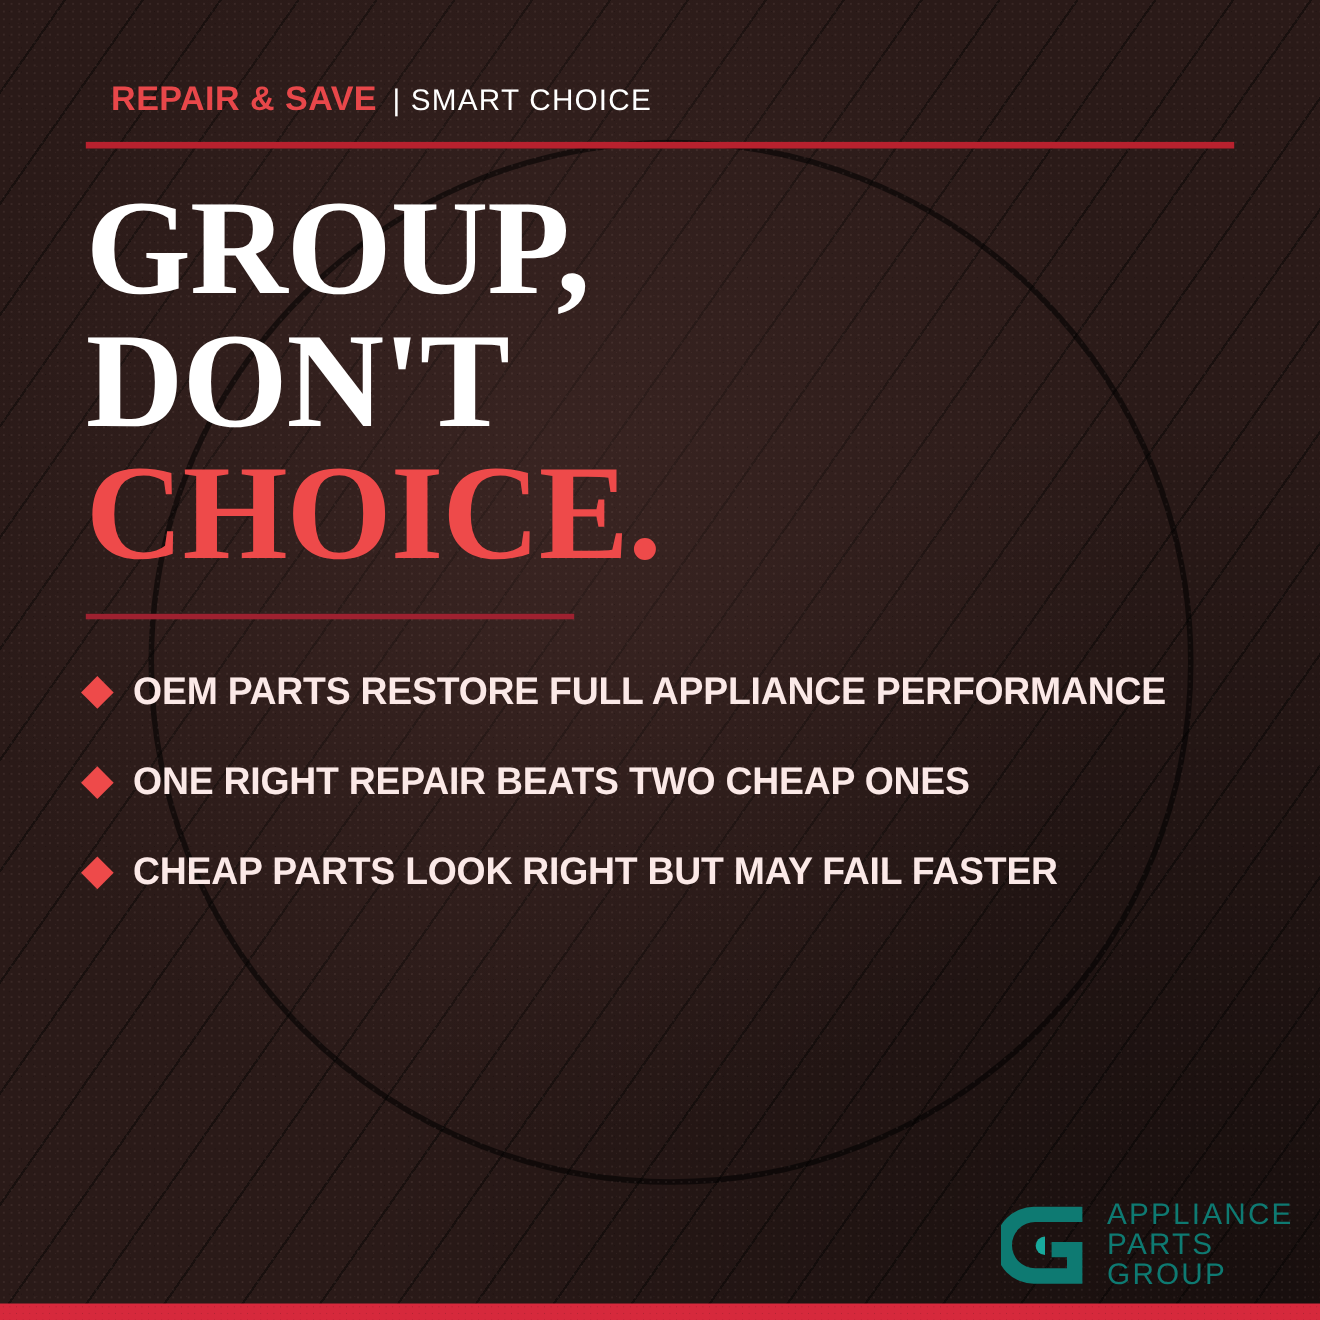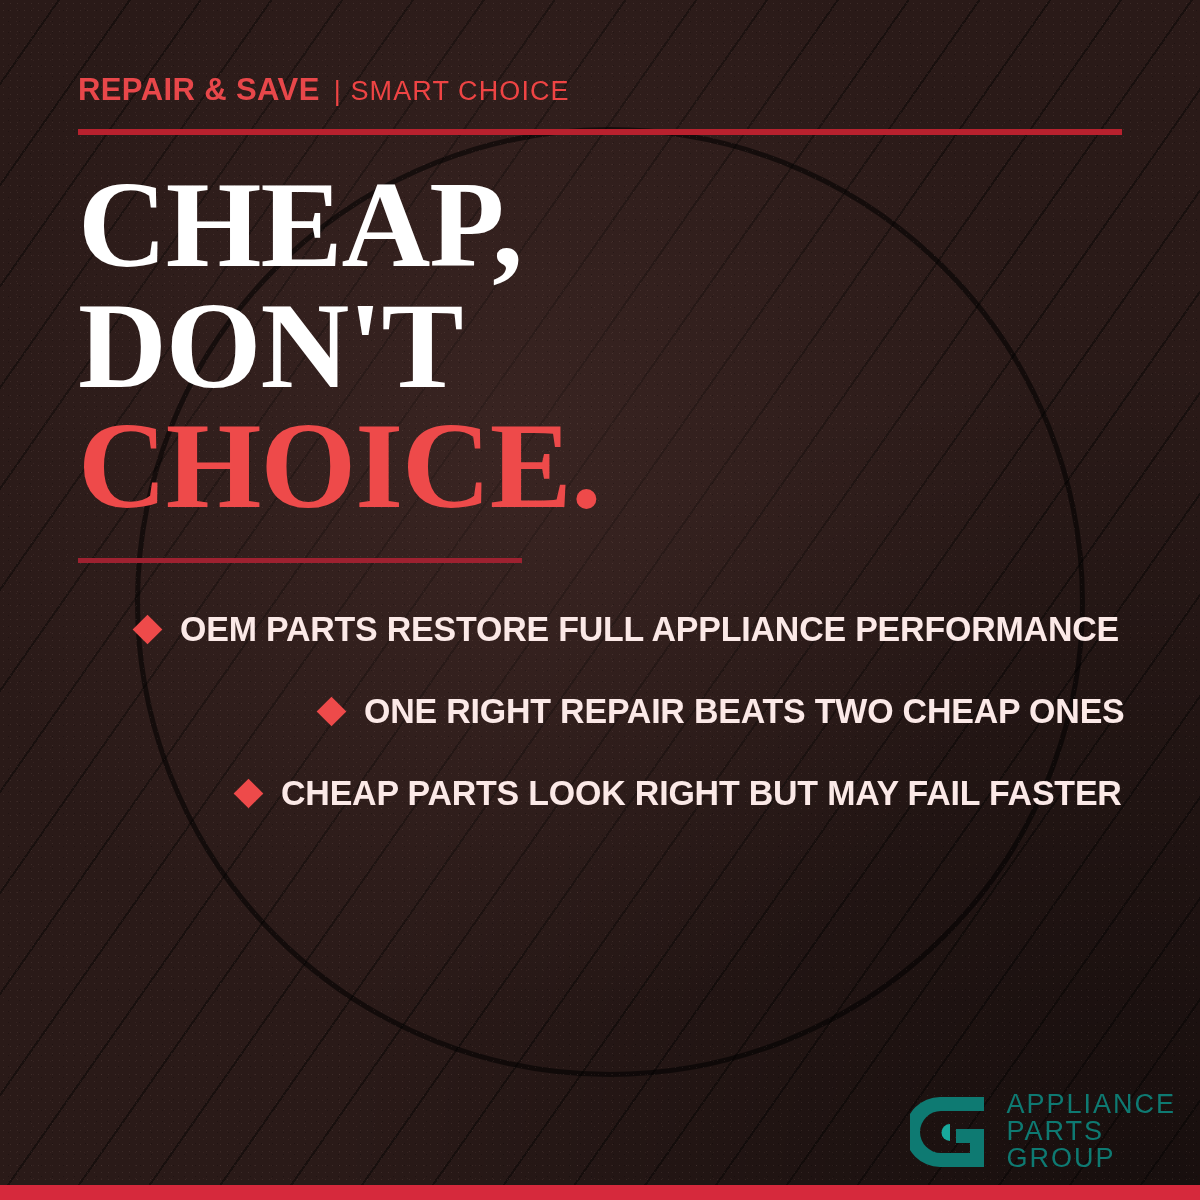--- a/index.html
+++ b/index.html
@@ -60,26 +60,27 @@
     position:absolute;
     left:78px; top:72px;
     display:flex; align-items:baseline; gap:14px;
     white-space:nowrap;
   }
   .eyebrow-main{
     font-size:31px;
     font-weight:bold;
     letter-spacing:.4px;
     color:#e8474a;
+    margin-left:23px;
   }
   .eyebrow-sub{
     font-size:27px;
     font-weight:normal;
     letter-spacing:1.1px;
-    color:#ef4444;
+    color:#ffffff;
   }
 
   .rule-top{
     position:absolute;
     left:78px; top:129px;
     width:1044px; height:6px;
     background:#b8212e;
   }
 
   
@@ -106,21 +107,20 @@
   .bullets{
     position:absolute;
     left:78px; top:588px;
     width:1070px;
   }
   .bullet-row{
     display:flex;
     align-items:center;
     gap:22px;
     height:82px;
-    justify-content:flex-end;
   }
   .diamond{
     flex:0 0 auto;
     width:21px; height:21px;
     background:#ee4a4a;
     transform:rotate(45deg);
   }
   .bullet-text{
     font-size:35px;
     font-weight:bold;
@@ -181,21 +181,21 @@
   <div class="bg-noise"></div>
 
   <div class="eyebrow">
     <span class="eyebrow-main">REPAIR &amp; SAVE</span>
     <span class="eyebrow-sub">| SMART CHOICE</span>
   </div>
 
   <div class="rule-top"></div>
 
   <div class="headline">
-    <span class="l1">CHEAP,</span>
+    <span class="l1">GROUP,</span>
     <span class="l2">DON'T</span>
     <span class="l3">CHOICE.</span>
   </div>
 
   <div class="rule-mid"></div>
 
   <div class="bullets">
 
     <div class="bullet-row">
       <span class="diamond"></span>

